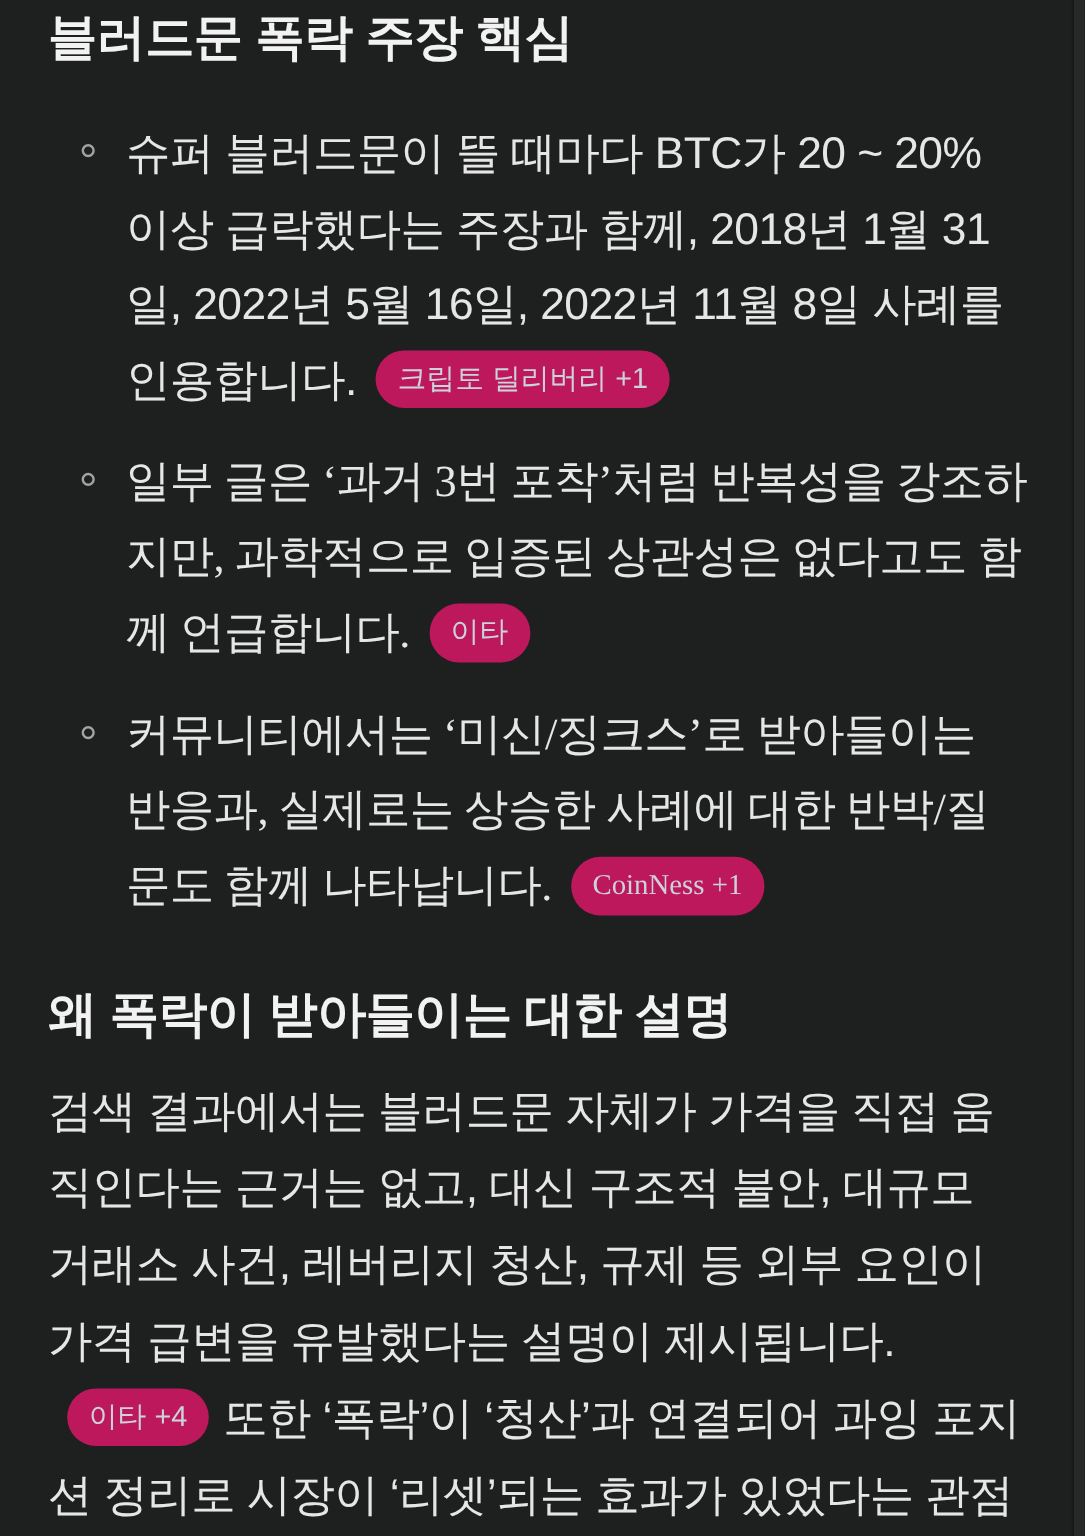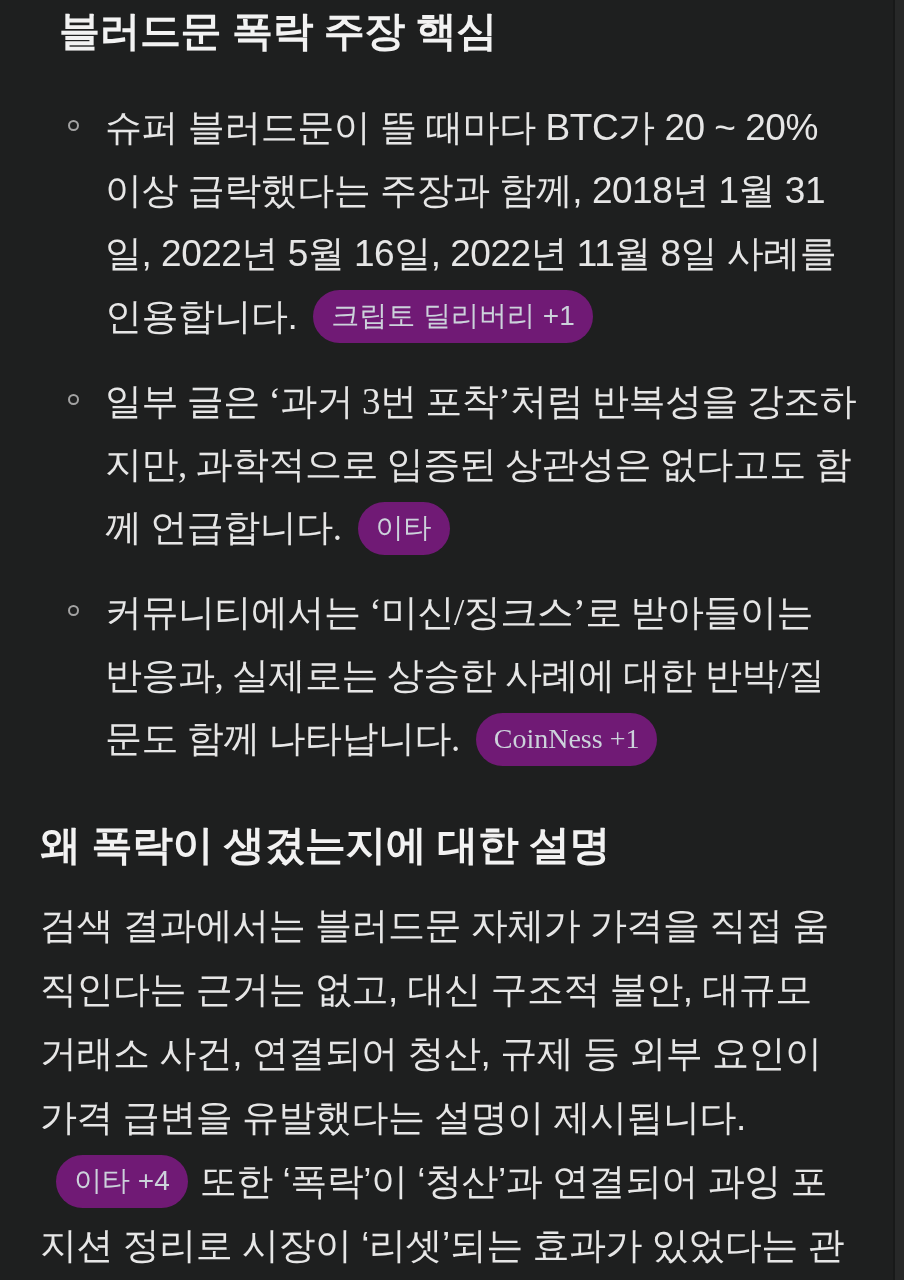--- a/index.html
+++ b/index.html
@@ -15,21 +15,21 @@
     padding: 6px 46px 0 40px;
   }
   .content { width: 100%; }
   h1.sec-title, h2.sec-title {
     color: #f2f2f2;
     font-size: 41px;
     font-weight: 700;
     line-height: 50px;
     letter-spacing: -0.5px;
   }
-  h1.sec-title { margin-bottom: 40px; margin-left: 19px; }
+  h1.sec-title { margin-bottom: 40px; }
   h2.sec-title { margin-top: 50px; margin-bottom: 24px; }
   ul.claims {
     list-style: none;
   }
   ul.claims li {
     position: relative;
     padding-left: 65px;
     font-size: 37px;
     line-height: 63px;
     letter-spacing: -0.5px;
@@ -47,23 +47,23 @@
     background: transparent;
   }
   p.body-para {
     font-size: 37px;
     line-height: 64px;
     letter-spacing: -0.5px;
     word-break: break-all;
   }
   .pill {
     display: inline-block;
-    background: #701a75;
+    background: #be185d;
     color: #ccd2db;
-    font-size: 28px;
+    font-size: 24px;
     line-height: 1.1;
     letter-spacing: 0;
     padding: 11px 18px;
     border-radius: 999px;
     vertical-align: middle;
     margin-left: 16px;
     margin-right: 12px;
     white-space: nowrap;
     cursor: pointer;
     word-break: keep-all;
@@ -93,20 +93,20 @@
         <span class="bullet-ring"></span><span>슈퍼 블러드문이 뜰 때마다 BTC가 20 ~ 20% 이상 급락했다는 주장과 함께, 2018년 1월 31일, 2022년 5월 16일, 2022년 11월 8일 사례를 인용합니다.</span><span class="pill">크립토 딜리버리 +1</span>
       </li>
       <li>
         <span class="bullet-ring"></span><span>일부 글은 ‘과거 3번 포착’처럼 반복성을 강조하지만, 과학적으로 입증된 상관성은 없다고도 함께 언급합니다.</span><span class="pill">이타</span>
       </li>
       <li>
         <span class="bullet-ring"></span><span>커뮤니티에서는 ‘미신/징크스’로 받아들이는 반응과, 실제로는 상승한 사례에 대한 반박/질문도 함께 나타납니다.</span><span class="pill">CoinNess +1</span>
       </li>
     </ul>
 
-    <h2 class="sec-title">왜 폭락이 생겼는지에 대한 설명</h2>
+    <h2 class="sec-title">왜 폭락이 받아들이는 대한 설명</h2>
 
-    <p class="body-para"><span>검색 결과에서는 블러드문 자체가 가격을 직접 움직인다는 근거는 없고, 대신 구조적 불안, 대규모 거래소 사건, 연결되어 청산, 규제 등 외부 요인이 가격 급변을 유발했다는 설명이 제시됩니다.</span><span class="pill">이타 +4</span><span>또한 ‘폭락’이 ‘청산’과 연결되어 과잉 포지션 정리로 시장이 ‘리셋’되는 효과가 있었다는 관점도 있습니다.</span></p>
+    <p class="body-para"><span>검색 결과에서는 블러드문 자체가 가격을 직접 움직인다는 근거는 없고, 대신 구조적 불안, 대규모 거래소 사건, 레버리지 청산, 규제 등 외부 요인이 가격 급변을 유발했다는 설명이 제시됩니다.</span><span class="pill">이타 +4</span><span>또한 ‘폭락’이 ‘청산’과 연결되어 과잉 포지션 정리로 시장이 ‘리셋’되는 효과가 있었다는 관점도 있습니다.</span></p>
 
   </div>
 
   <div class="scroll-edge"></div>
 </div>
 
 </body></html>

